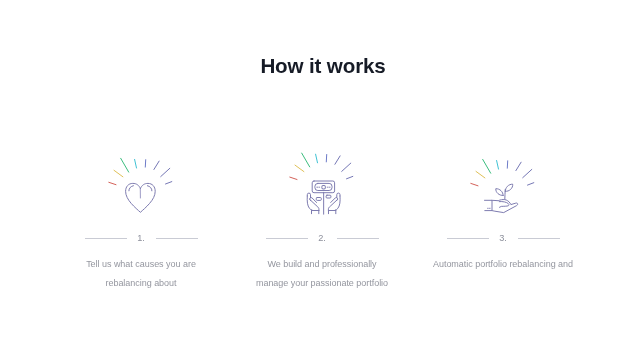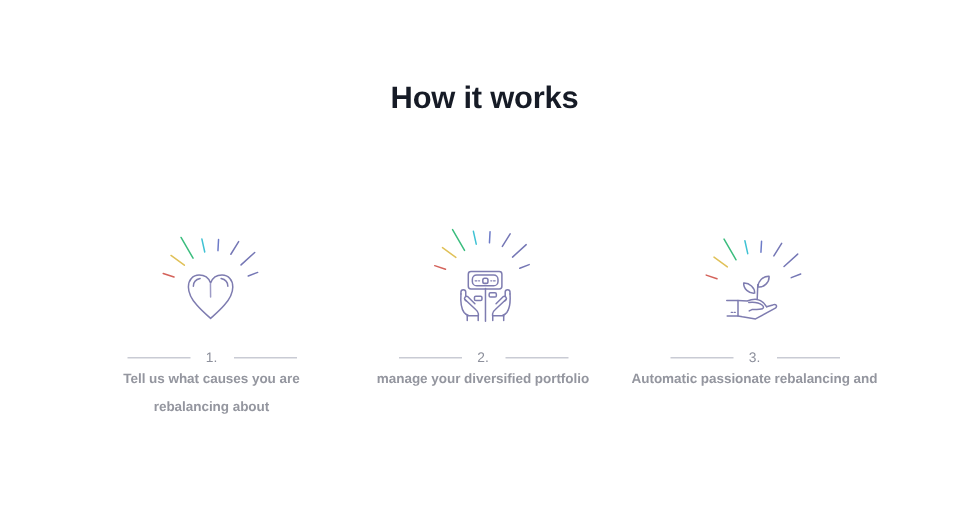--- a/index.html
+++ b/index.html
@@ -11,21 +11,21 @@
   .cols{position:absolute;left:3px;top:152px;width:640px;}
   .col{position:absolute;top:0;width:200px;text-align:center;}
   .col1{left:38px;}
   .col2{left:219px;}
   .col3{left:400px;}
   .icon-wrap{height:75px;display:flex;align-items:flex-start;justify-content:center;}
   .icon-wrap svg{display:block;overflow:visible;}
   .divider{display:flex;align-items:center;justify-content:center;gap:0;margin-top:6px;}
   .rule{width:42px;height:1px;background:#c9cbd4;}
   .num{font-size:9.2px;color:#8d909c;width:29px;text-align:center;line-height:10px;}
-  .desc{margin-top:0;font-size:9.0px;line-height:19px;color:#94969f;letter-spacing:-0.03px;font-weight:bold;}
+  .desc{margin-top:12px;font-size:9.0px;line-height:19px;color:#94969f;letter-spacing:-0.03px;}
   .desc div{white-space:nowrap;}
 </style>
 </head>
 <body>
 
 <div class="page">
 
   <h2 class="title">How it works</h2>
 
   <div class="cols">
@@ -107,21 +107,22 @@
             <rect x="46.1" y="39.2" width="4.8" height="2.8" rx="0.9"></rect>
           </g>
         </svg>
       </div>
       <div class="divider">
         <span class="rule"></span>
         <span class="num">2.</span>
         <span class="rule"></span>
       </div>
       <div class="desc">
-        <div>manage your diversified portfolio</div>
+        <div>We build and professionally</div>
+        <div>manage your passionate portfolio</div>
       </div>
     </div>
 
     <div class="col col3">
       <div class="icon-wrap">
         <svg width="84" height="66" viewBox="0 0 84 66" style="margin-top:3px">
           <g class="rays" transform="translate(0,1.1)" stroke-width="1.0" stroke-linecap="round" fill="none">
             <line x1="9.8" y1="27.3" x2="17.0" y2="29.7" stroke="#d4625a"></line>
             <line x1="15.0" y1="15.3" x2="23.9" y2="21.8" stroke="#e0c158"></line>
             <line x1="21.7" y1="3.3" x2="29.7" y2="17.1" stroke="#3bbd7e"></line>
@@ -143,18 +144,18 @@
             <path d="M42.1 40.4 C 42.3 36.8 38.7 33.5 34.8 33.7 C 34.5 37.4 38.2 40.8 42.1 40.4 Z"></path>
           </g>
         </svg>
       </div>
       <div class="divider">
         <span class="rule"></span>
         <span class="num">3.</span>
         <span class="rule"></span>
       </div>
       <div class="desc">
-        <div>Automatic passionate rebalancing and</div>
+        <div>Automatic portfolio rebalancing and</div>
       </div>
     </div>
 
   </div>
 </div>
 
 </body></html>

